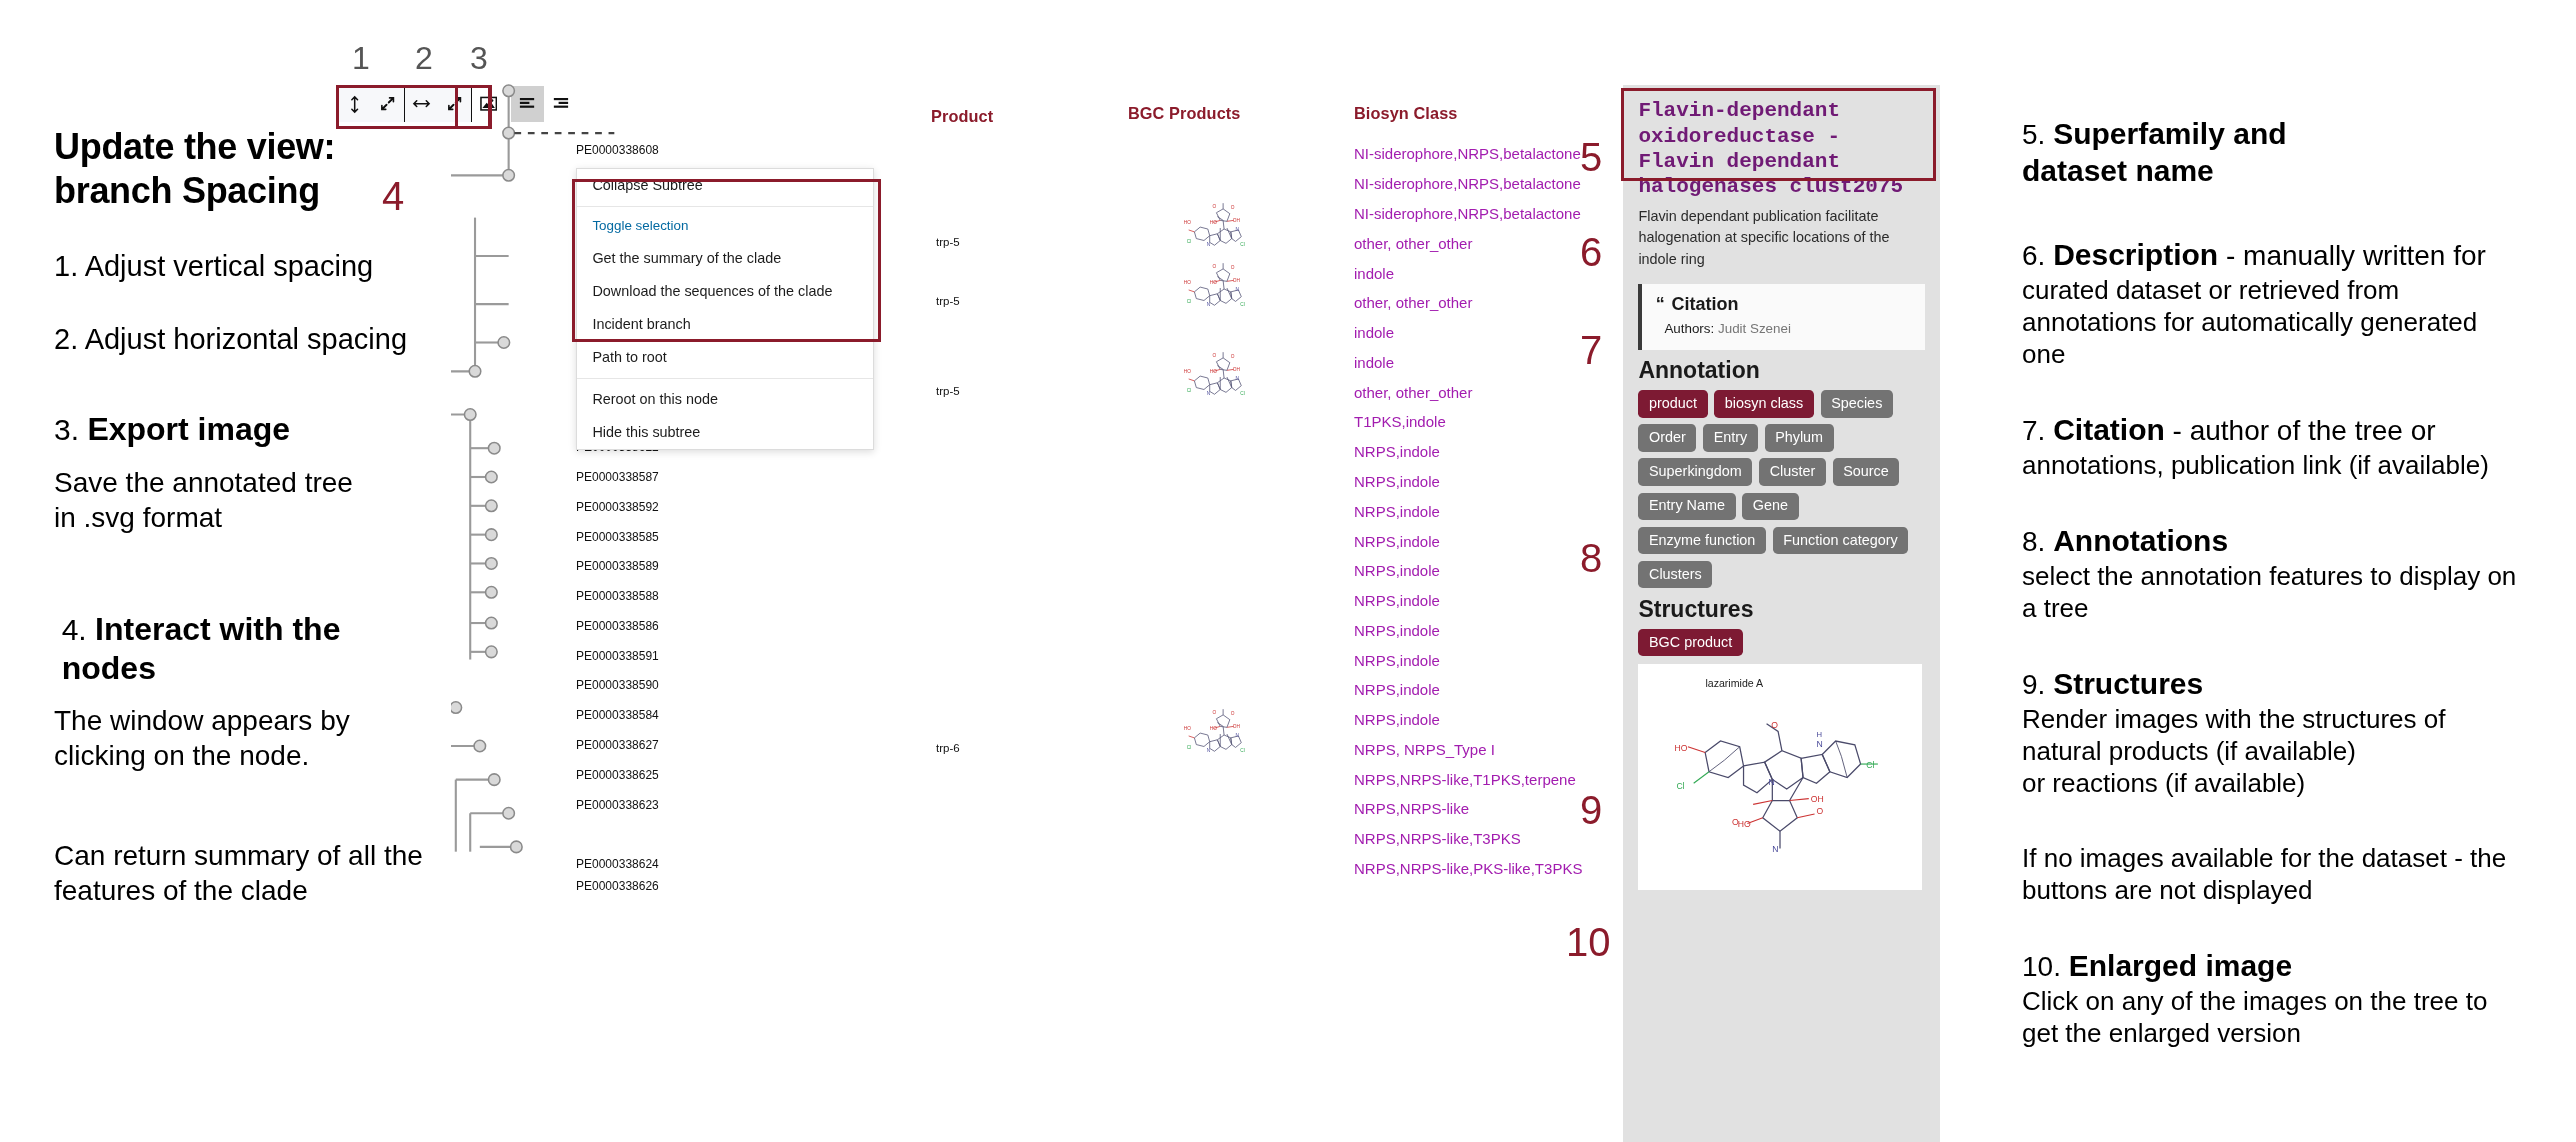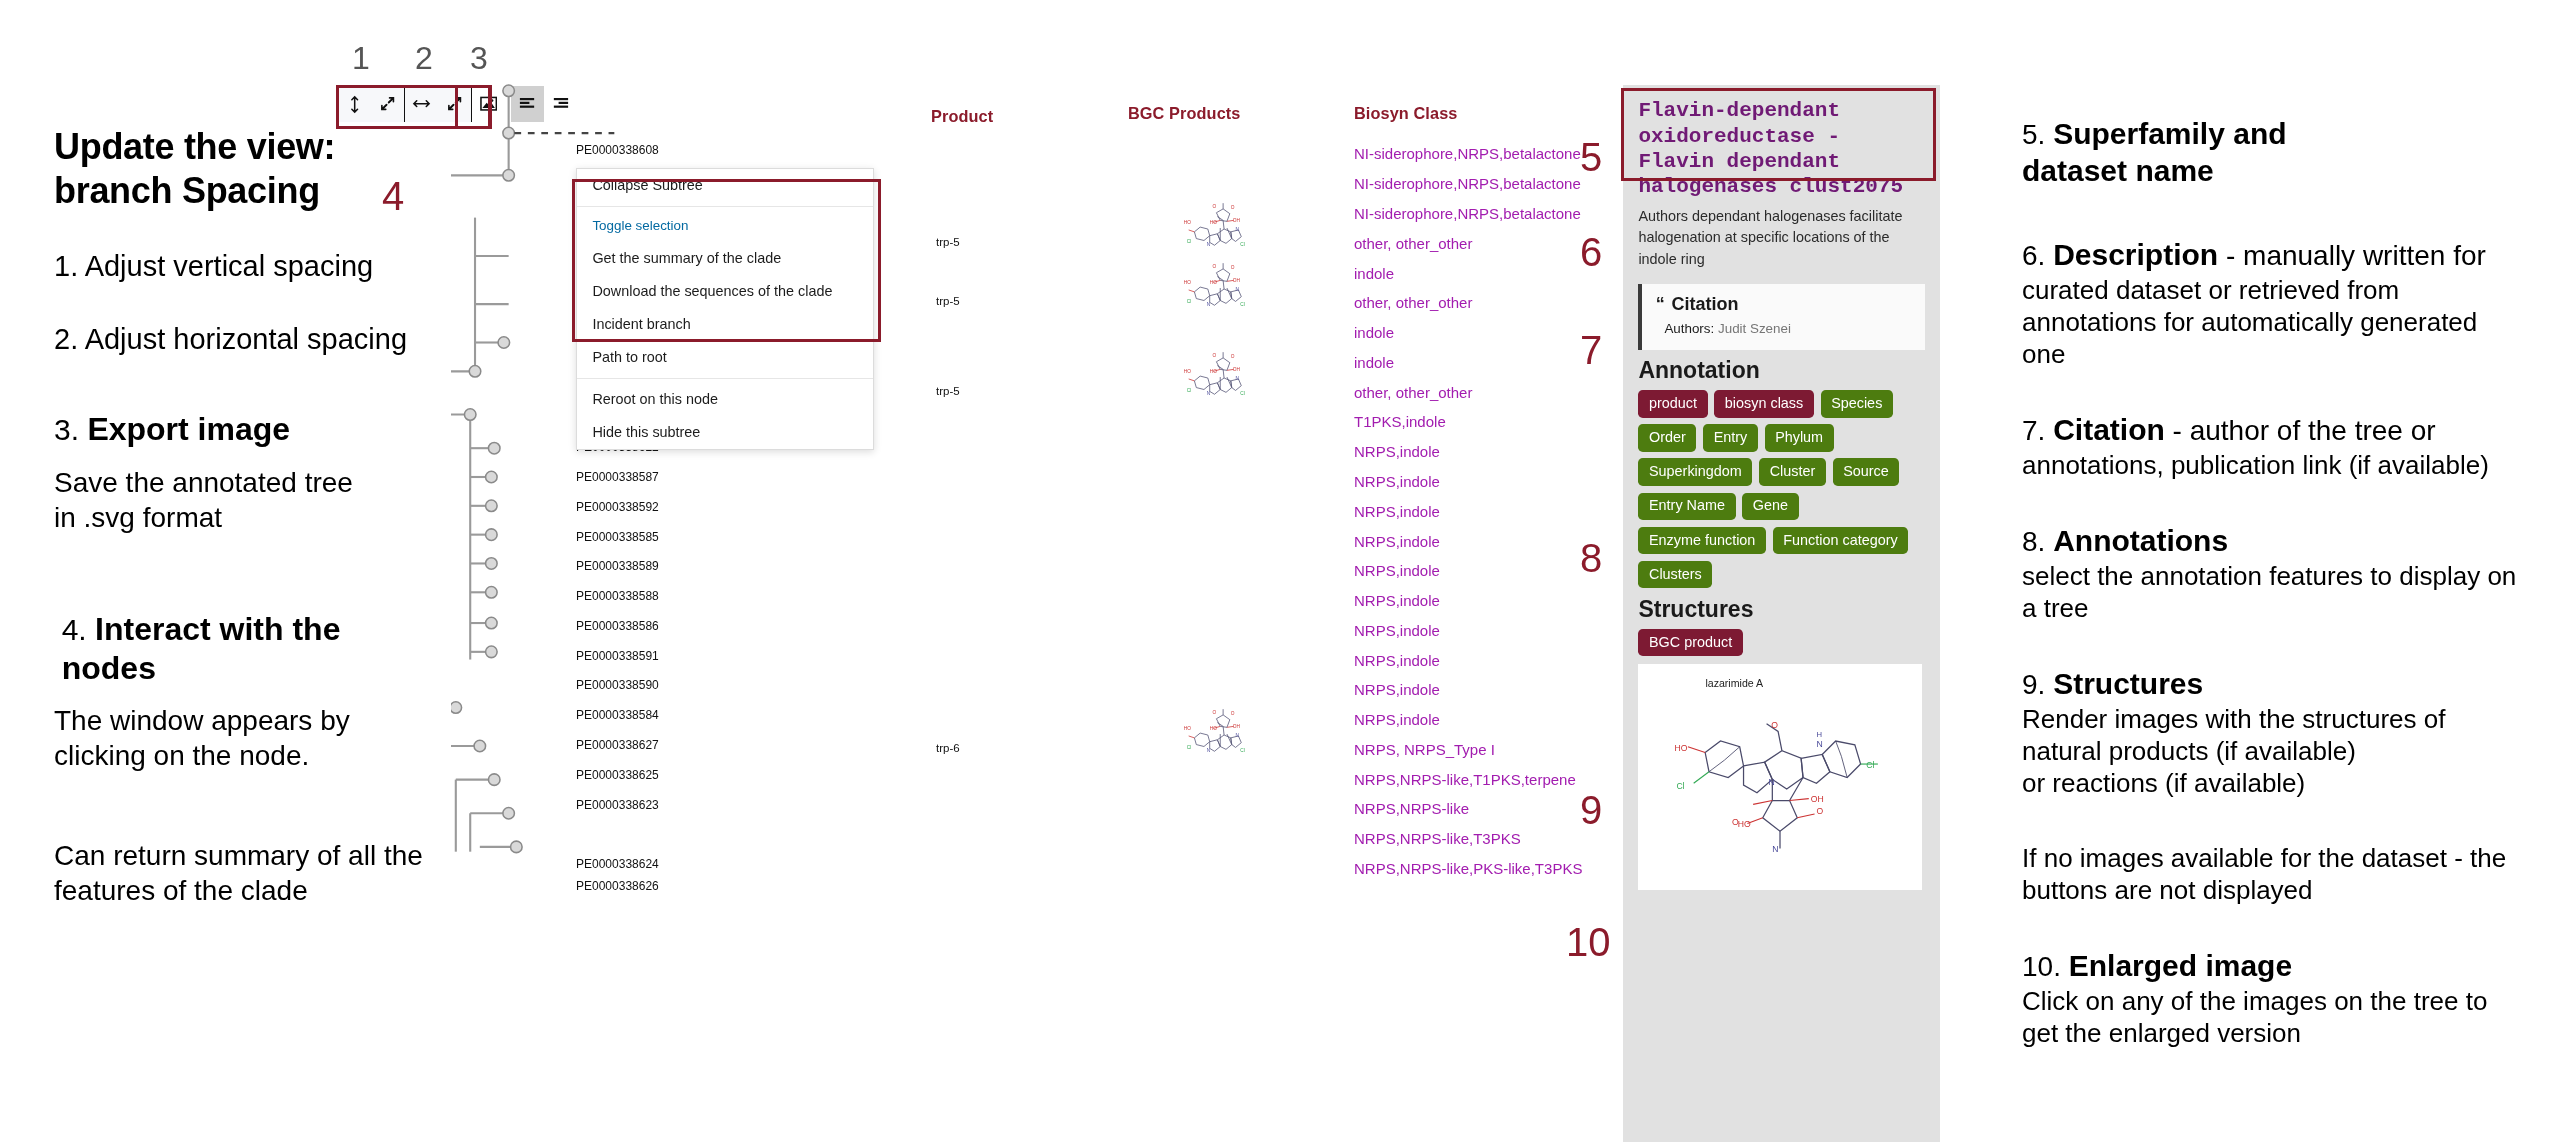--- a/index.html
+++ b/index.html
@@ -101,21 +101,21 @@
     padding: 9.6px 13.4px 13.4px 13.4px;
   }
   .cite-head { font-size: 18px; font-weight: bold; color: #1a1a1a; }
   .cite-head .qm { font-size: 18px; margin-right: 6.7px; }
   .cite-authors { font-size: 13.4px; color: #1a1a1a; margin-top: 6.7px; padding-left: 8.6px; }
   .cite-authors span.val { color: #767676; }
   .sec-title { font-size: 23px; font-weight: bold; color: #1a1a1a; margin-top: 7.7px; }
   .chips { display: flex; flex-wrap: wrap; gap: 6.7px; margin-top: 5.8px; }
   .chip {
     border-radius: 4.8px; padding: 5.8px 10.6px; font-size: 14.4px; color: #fff;
-    background: #4d7c0f; line-height: 1.1; white-space: nowrap;
+    background: #737373; line-height: 1.1; white-space: nowrap;
   }
   .chip.accent { background: #7d1a33; }
   .struct-box {
     margin-top: 7.7px; background: #fff; width: 284px; height: 226px;
     position: relative;
   }
   .struct-caption {
     position: absolute; left: 67px; top: 13.4px; font-size: 10.6px; color: #222;
   }
 
@@ -475,21 +475,21 @@
       <div class="ctx-item">Download the sequences of the clade</div>
       <div class="ctx-item">Incident branch</div>
       <div class="ctx-item">Path to root</div>
       <div class="ctx-div"></div>
       <div class="ctx-item">Reroot on this node</div>
       <div class="ctx-item">Hide this subtree</div>
     </div>
 
   <div class="info-panel">
     <div class="info-title">Flavin-dependant oxidoreductase - Flavin dependant halogenases clust2075</div>
-    <div class="info-desc">Authors dependant halogenases facilitate halogenation at specific locations of the indole ring</div>
+    <div class="info-desc">Flavin dependant publication facilitate halogenation at specific locations of the indole ring</div>
 
     <div class="cite-card">
       <div class="cite-head">
         <span class="qm">“</span><span>Citation</span>
       </div>
       <div class="cite-authors">
         <span>Authors:</span>
         <span class="val">Judit Szenei</span>
       </div>
     </div>

